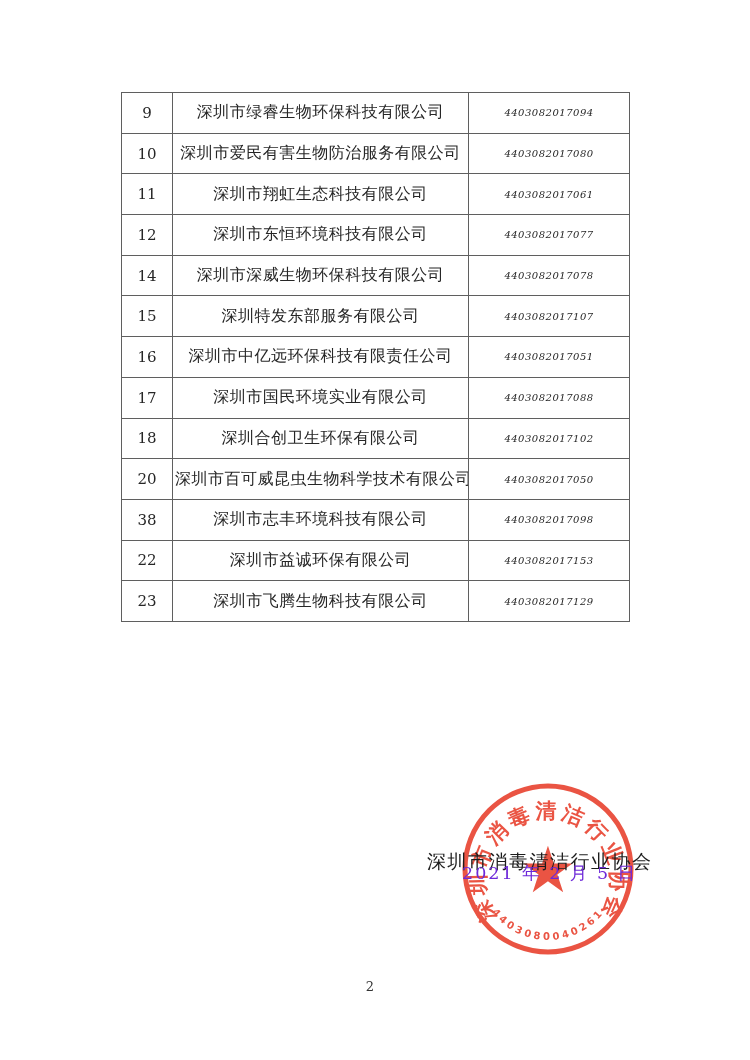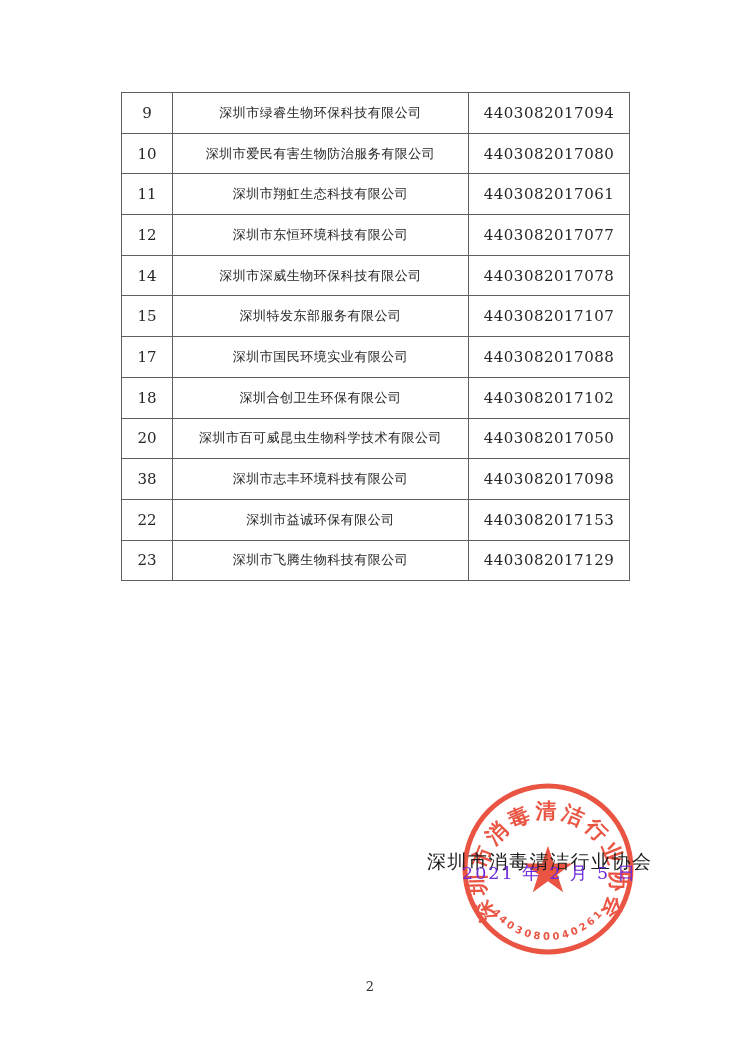--- a/index.html
+++ b/index.html
@@ -24,28 +24,28 @@
     width: 508px;
     border-collapse: collapse;
     table-layout: fixed;
   }
   table.roster td {
     border: 1px solid #5f5f5f;
     height: 39.7px;
     padding: 0 2px;
     text-align: center;
     vertical-align: middle;
-    font-size: 13px;
+    font-size: 16px;
     letter-spacing: 0.5px;
     color: #262626;
     overflow: hidden;
     white-space: nowrap;
   }
   table.roster td.col-no { font-size: 15px; letter-spacing: 0; }
-  table.roster td.col-license { font-size: 15px; letter-spacing: 0.5px; }
+  table.roster td.col-license { font-size: 10px; letter-spacing: 0.5px; font-style: italic; }
   
   svg.stamp {
     position: absolute;
     left: 460px;
     top: 781px;
     width: 176px;
     height: 176px;
     opacity: 0.9;
   }
   .stamp-arc-text {
@@ -130,20 +130,25 @@
         </tr>
         <tr>
           <td class="col-no">14</td>
           <td class="col-name">深圳市深威生物环保科技有限公司</td>
           <td class="col-license">4403082017078</td>
         </tr>
         <tr>
           <td class="col-no">15</td>
           <td class="col-name">深圳特发东部服务有限公司</td>
           <td class="col-license">4403082017107</td>
+        </tr>
+        <tr>
+          <td class="col-no">16</td>
+          <td class="col-name">深圳市中亿远环保科技有限责任公司</td>
+          <td class="col-license">4403082017051</td>
         </tr>
         <tr>
           <td class="col-no">17</td>
           <td class="col-name">深圳市国民环境实业有限公司</td>
           <td class="col-license">4403082017088</td>
         </tr>
         <tr>
           <td class="col-no">18</td>
           <td class="col-name">深圳合创卫生环保有限公司</td>
           <td class="col-license">4403082017102</td>

